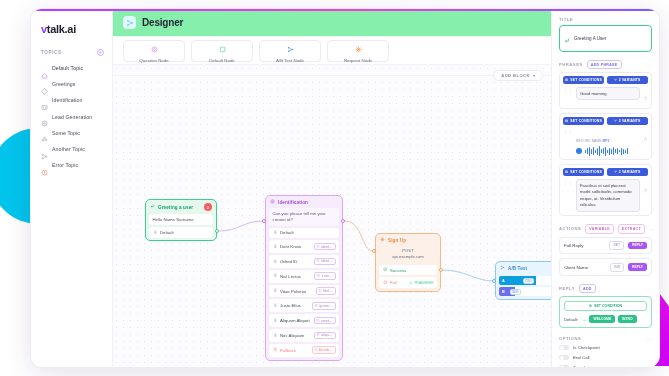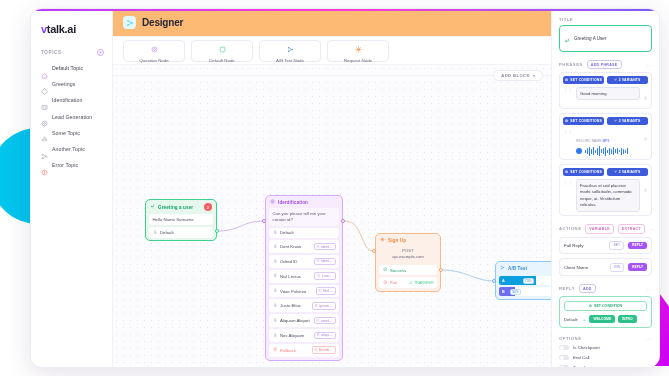--- a/index.html
+++ b/index.html
@@ -56,21 +56,21 @@
     padding:4.6px 8px 4.6px 10px; cursor:pointer;
   }
   .nav-item .ico { width:7px; height:7px; flex:0 0 7px; display:block; }
   .nav-item .txt { font-size:5.2px; color:#4d4d60; letter-spacing:.1px; white-space:nowrap;}
   .nav-item.active .txt { color:#3a3a4d; }
 
   
   .main { flex:1; display:flex; flex-direction:column; min-width:0; position:relative; }
   .topbar {
     height:28px; display:flex; align-items:center; gap:6px;
-    padding:0 10px; border-bottom:1px solid #f2f2f7; background:#fdba74;
+    padding:0 10px; border-bottom:1px solid #f2f2f7; background:#86efac;
   }
   .topbar .ticon {
     width:13px; height:13px; border-radius:4px; background:#e3f8fb;
     display:flex; align-items:center; justify-content:center;
   }
   .topbar .ttl { font-size:10px; font-weight:600; color:#26263a; letter-spacing:-.2px;}
 
   .tooltray {
     height:28px; display:flex; align-items:center; gap:6px; padding:3px 10px;
     border-bottom:1px solid #f2f2f7; background:#fff;

